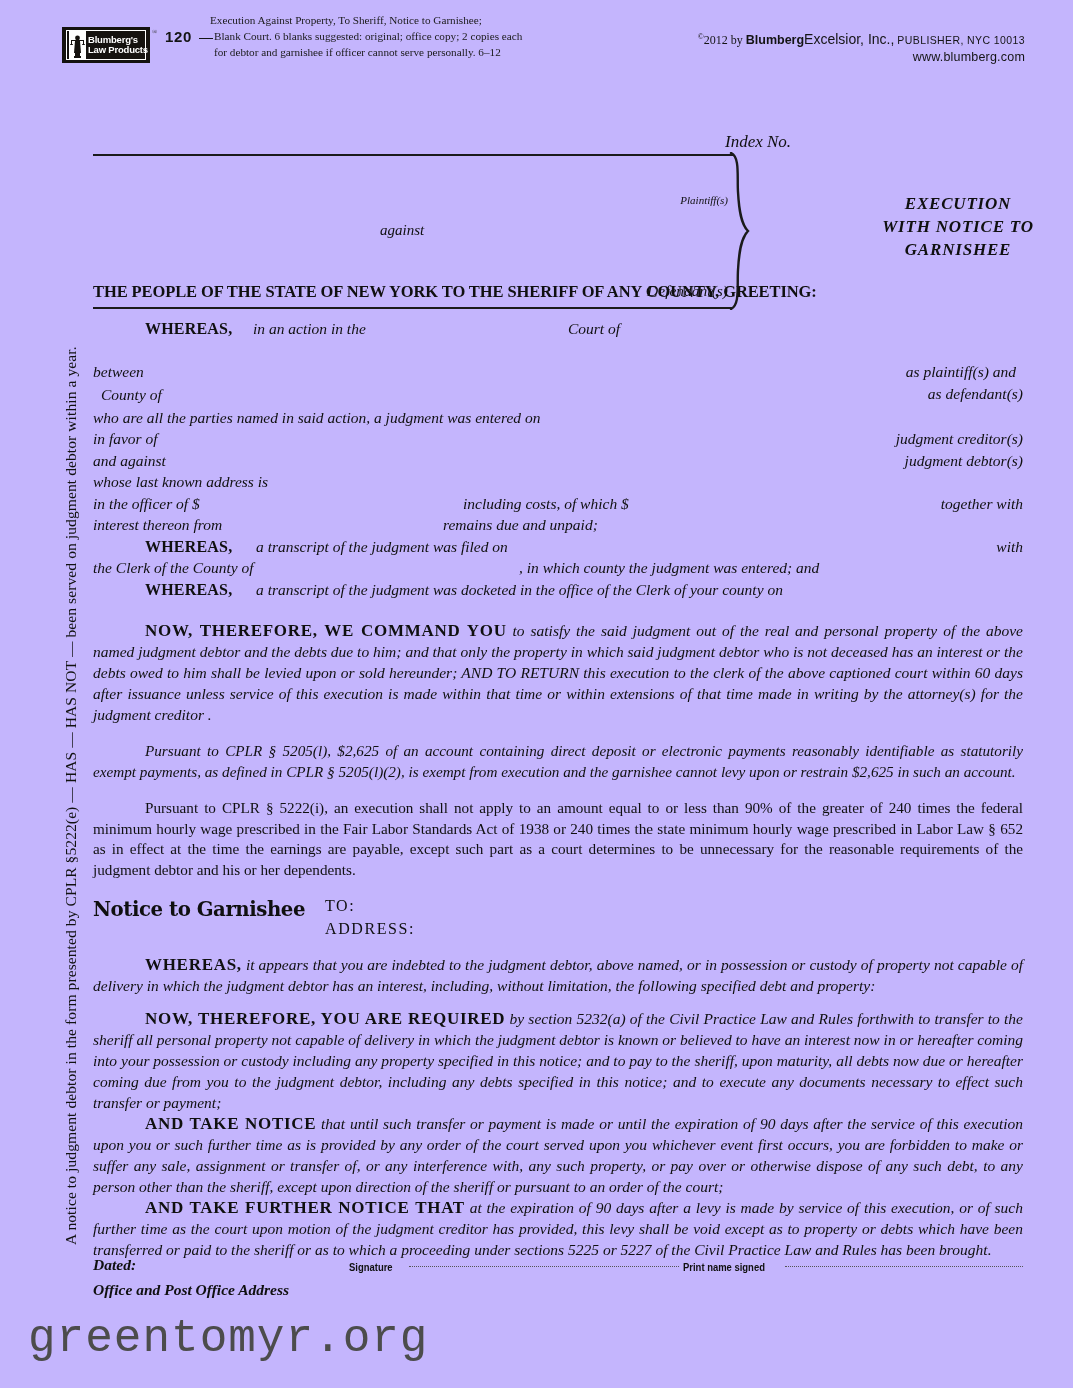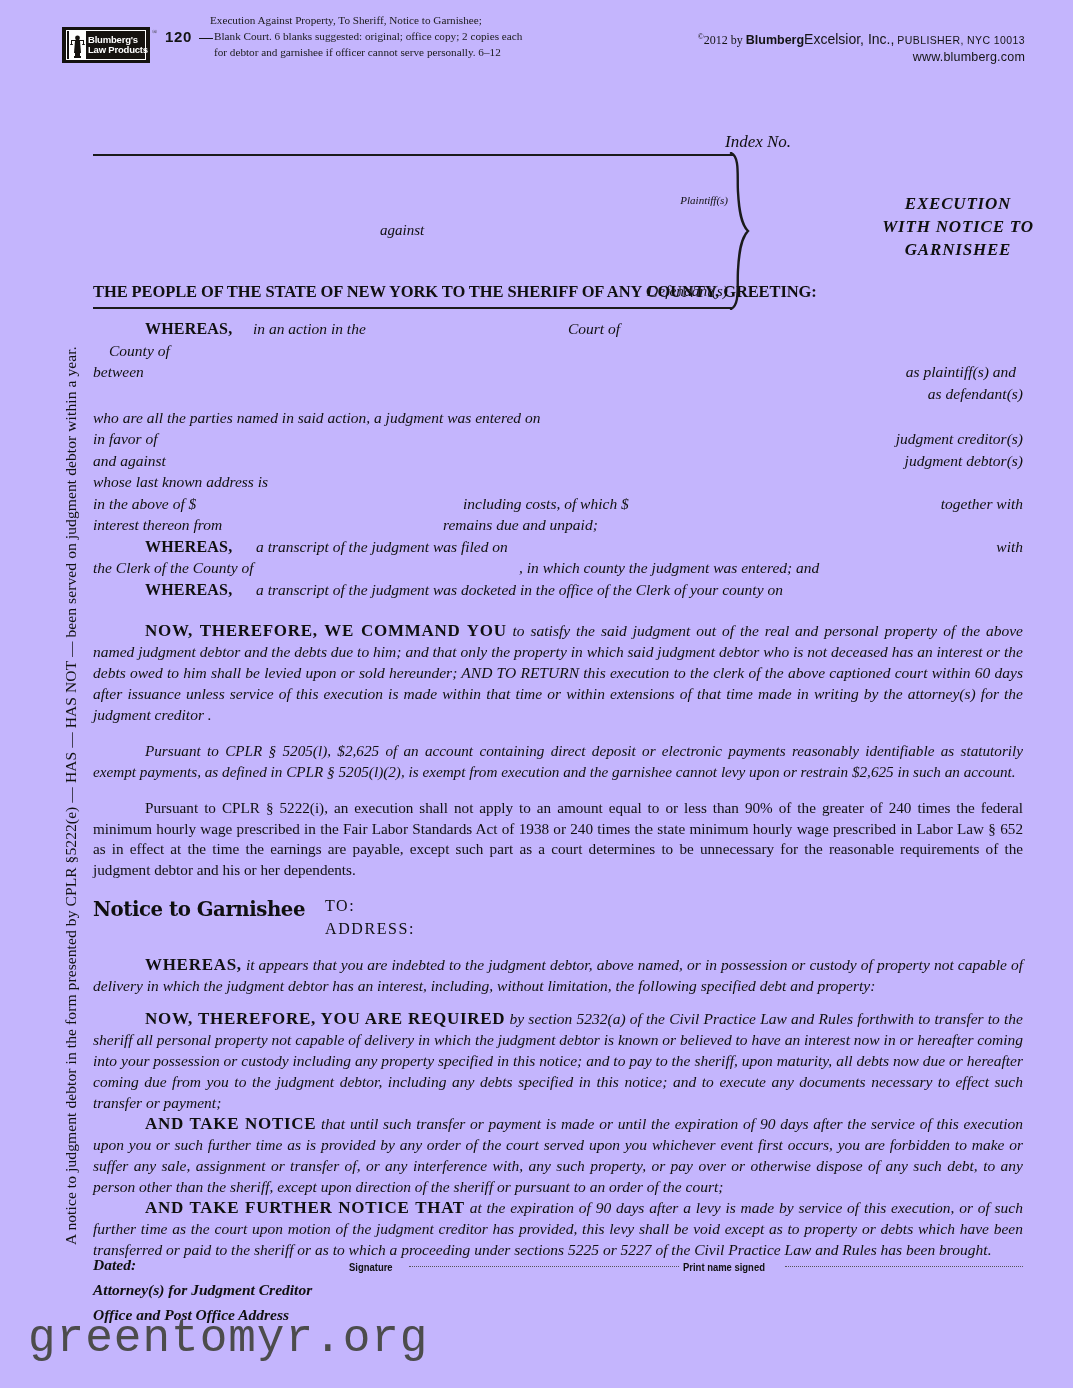--- a/index.html
+++ b/index.html
@@ -408,21 +408,21 @@
 
     <div class="greeting">THE PEOPLE OF THE STATE OF NEW YORK TO THE SHERIFF OF ANY COUNTY, GREETING:</div>
 
     <div class="fill-line">
       <span class="abs lbl-bold" style="left:52px;">WHEREAS,</span>
       <span class="abs" style="left:160px;">in an action in the</span>
       <span class="abs" style="left:475px;">Court of</span>
     </div>
 
     <div class="fill-line">
-      <span class="abs" style="left:16px;">County of</span>
+      <span class="abs" style="left:8px;margin-top:44px;">County of</span>
     </div>
 
     <div class="fill-line">
       <span class="abs" style="left:0px;">between</span>
       <span class="abs ralign" style="right:7px;">as plaintiff(s) and</span>
     </div>
 
     <div class="fill-line">
       <span class="abs ralign" style="right:0px;">as defendant(s)</span>
     </div>
@@ -439,21 +439,21 @@
     <div class="fill-line">
       <span class="abs" style="left:0px;">and against</span>
       <span class="abs ralign" style="right:0px;">judgment debtor(s)</span>
     </div>
 
     <div class="fill-line">
       <span class="abs" style="left:0px;">whose last known address is</span>
     </div>
 
     <div class="fill-line">
-      <span class="abs" style="left:0px;">in the above of $</span>
+      <span class="abs" style="left:0px;">in the officer of $</span>
       <span class="abs" style="left:370px;">including costs, of which $</span>
       <span class="abs ralign" style="right:0px;">together with</span>
     </div>
 
     <div class="fill-line">
       <span class="abs" style="left:0px;">interest thereon from</span>
       <span class="abs" style="left:350px;">remains due and unpaid;</span>
     </div>
 
     <div class="fill-line">
@@ -498,22 +498,19 @@
 
   <div id="footer">
     <div class="foot-line">
       <span>Dated:</span>
       <span id="sig-label">Signature</span>
       <span id="sig-dots"></span>
       <span id="print-label">Print name signed</span>
       <span id="print-dots"></span>
     </div>
     <div class="foot-line">
-      <span>Attorney(s) for Judgment Creditor</span>
-    </div>
-    <div class="foot-line">
       <span>Office and Post Office Address</span>
     </div>
   </div>
 
   <div id="watermark">greentomyr.org</div>
 
 </div>
 
 </body></html>

